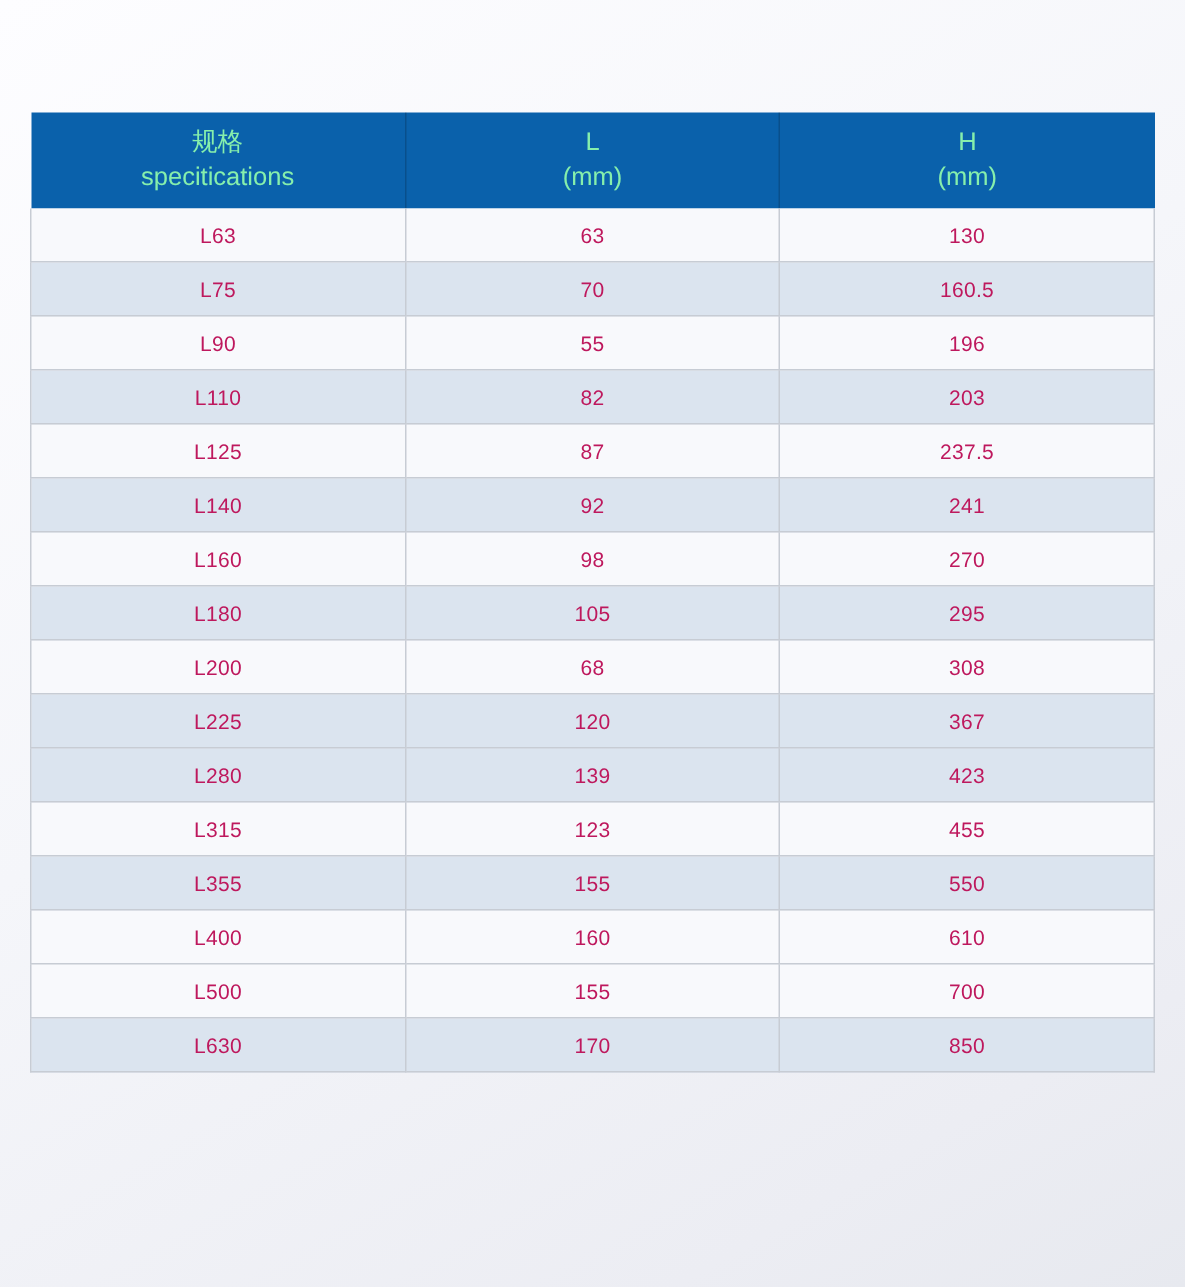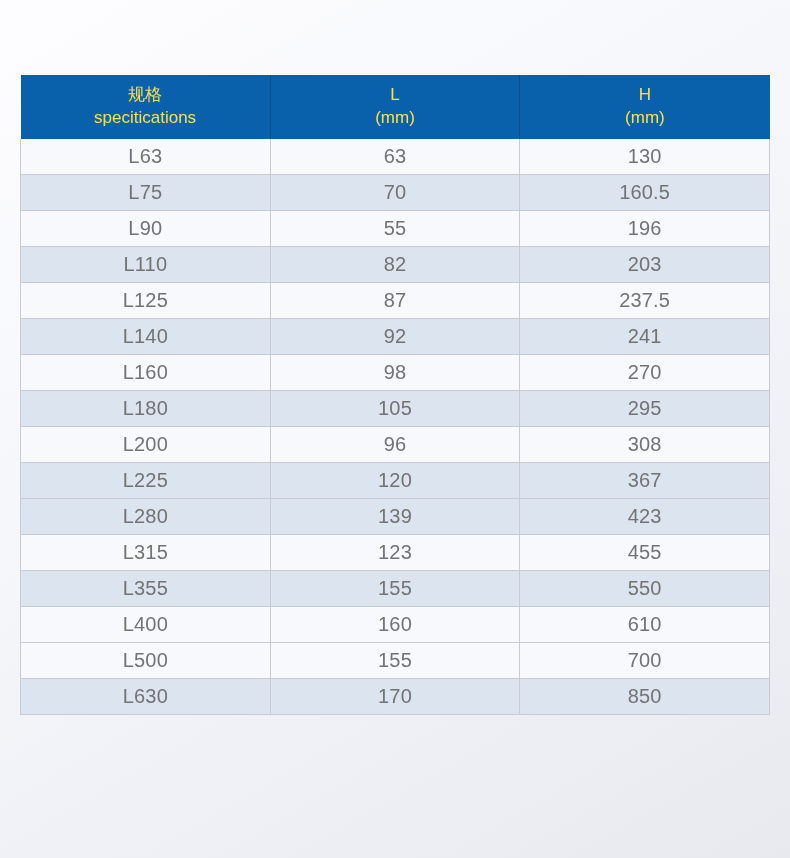--- a/index.html
+++ b/index.html
@@ -20,42 +20,42 @@
     top: 75px;
     width: 750px;
   }
   table.spec-table {
     width: 100%;
     border-collapse: collapse;
     table-layout: fixed;
   }
   table.spec-table thead th {
     background: #0a61ab;
-    color: #fde047;
+    color: #86efac;
     height: 64px;
     font-size: 17px;
     font-weight: 400;
     line-height: 1.35;
     text-align: center;
     vertical-align: middle;
     border-left: 1px solid rgba(0,0,0,0.18);
     padding: 0;
   }
   table.spec-table thead th:first-child {
     border-left: none;
   }
   table.spec-table thead th span {
     display: block;
   }
   table.spec-table tbody td {
     height: 35px;
     text-align: center;
     vertical-align: middle;
-    font-size: 20px;
-    color: #737373;
+    font-size: 14px;
+    color: #be185d;
     border: 1px solid #c7ccd4;
     border-top: none;
     padding: 0;
     letter-spacing: 0.2px;
   }
   table.spec-table tbody tr {
     background: #f8f9fc;
   }
   table.spec-table tbody tr.alt {
     background: #dbe4ef;
@@ -119,21 +119,21 @@
           <td>98</td>
           <td>270</td>
         </tr>
         <tr class="alt">
           <td>L180</td>
           <td>105</td>
           <td>295</td>
         </tr>
         <tr>
           <td>L200</td>
-          <td>96</td>
+          <td>68</td>
           <td>308</td>
         </tr>
         <tr class="alt">
           <td>L225</td>
           <td>120</td>
           <td>367</td>
         </tr>
         <tr class="alt">
           <td>L280</td>
           <td>139</td>

